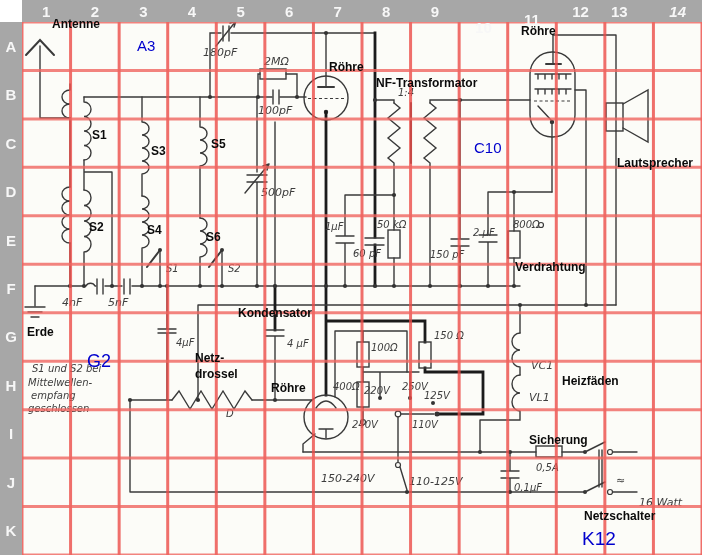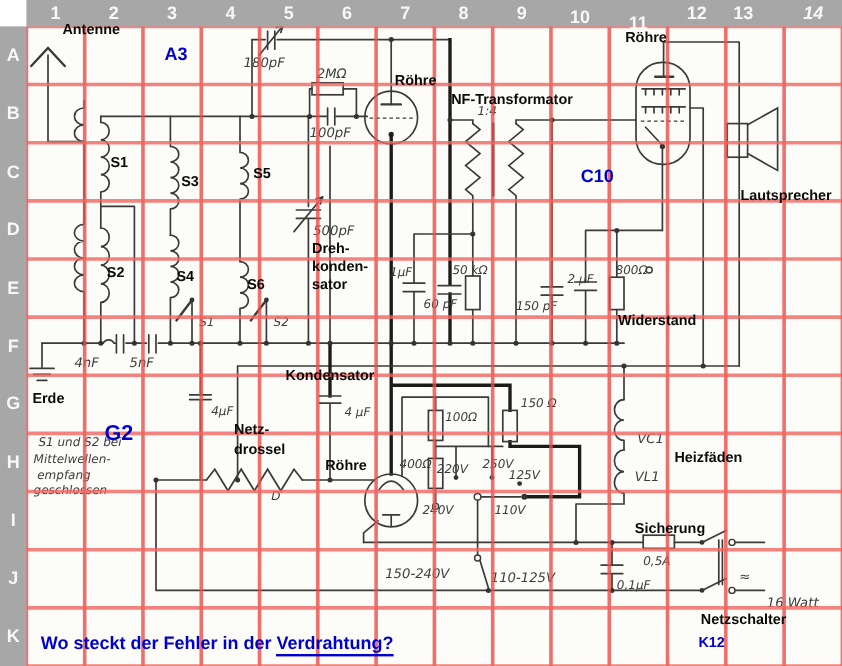--- a/index.html
+++ b/index.html
@@ -8,21 +8,21 @@
   .paper{position:absolute;left:22px;top:22px;width:680px;height:533px;background:#fcfcf8;z-index:1;}
   svg.sch{position:absolute;left:0;top:0;z-index:2;}
   svg.gridsvg{position:absolute;left:0;top:0;z-index:3;pointer-events:none;}
   .colstrip{position:absolute;left:0;top:0;width:702px;height:22px;background:#a7a7a7;z-index:4;}
   .rowstrip{position:absolute;left:0;top:0;width:22px;height:555px;background:#a7a7a7;z-index:4;}
   .corner{position:absolute;left:0;top:0;width:22px;height:22px;background:#ffffff;z-index:6;}
   .hc{position:absolute;display:flex;align-items:center;justify-content:center;
       color:#f7f7f7;font-weight:bold;font-size:15px;z-index:6;}
   .lbl{position:absolute;z-index:5;font-weight:bold;font-size:12px;color:#0a0a0a;
        line-height:15px;white-space:nowrap;}
-  .blue{position:absolute;z-index:5;font-weight:bold;color:#0000cd;white-space:nowrap;}
+  .blue{position:absolute;z-index:5;font-weight:normal;color:#0000cd;white-space:nowrap;}
   .q u{ text-decoration:none; border-bottom:2px solid #0000cd;}
   text.hw{font-family:"DejaVu Sans",sans-serif;font-style:italic;font-size:10px;fill:#3d3d3d;}
   text.hwb{font-family:"DejaVu Sans",sans-serif;font-style:italic;font-size:11px;fill:#3d3d3d;}
   .w{stroke:#3a3a3a;stroke-width:1.4;fill:none;stroke-linecap:round;}
   .w2{stroke:#3a3a3a;stroke-width:2;fill:none;stroke-linecap:round;}
   .thick{stroke:#1b1b1b;stroke-width:2.8;fill:none;stroke-linecap:square;}
   .dash{stroke:#3a3a3a;stroke-width:1.1;fill:none;stroke-dasharray:3,2.5;}
   .dot{fill:#333;}
   .oc{fill:none;stroke:#3a3a3a;stroke-width:1.2;}
 </style>
@@ -351,21 +351,21 @@
   <div id="col-headers">
       <div class="hc" style="left: 22px; top: 0px; width: 48.5714px; height: 22px;">1</div>
       <div class="hc" style="left: 70.5714px; top: 0px; width: 48.5714px; height: 22px;">2</div>
       <div class="hc" style="left: 119.143px; top: 0px; width: 48.5714px; height: 22px;">3</div>
       <div class="hc" style="left: 167.714px; top: 0px; width: 48.5714px; height: 22px;">4</div>
       <div class="hc" style="left: 216.286px; top: 0px; width: 48.5714px; height: 22px;">5</div>
       <div class="hc" style="left: 264.857px; top: 0px; width: 48.5714px; height: 22px;">6</div>
       <div class="hc" style="left: 313.429px; top: 0px; width: 48.5714px; height: 22px;">7</div>
       <div class="hc" style="left: 362px; top: 0px; width: 48.5714px; height: 22px;">8</div>
       <div class="hc" style="left: 410.571px; top: 0px; width: 48.5714px; height: 22px;">9</div>
-      <div class="hc" style="left: 459.143px; top: 0px; width: 48.5714px; height: 28px;">10</div>
+      <div class="hc" style="left: 459.143px; top: 13px; width: 48.5714px; height: 28px;">10</div>
       <div class="hc" style="left: 507.714px; top: 0px; width: 48.5714px; height: 38px;">11</div>
       <div class="hc" style="left: 556.286px; top: 0px; width: 48.5714px; height: 22px;">12</div>
       <div class="hc" style="left: 595px; top: 0px; width: 48.5714px; height: 22px;">13</div>
       <div class="hc" style="left: 653.429px; top: 0px; width: 48.5714px; height: 22px; font-style: italic;">14</div>
     </div>
   <div id="row-headers">
       <div class="hc" style="left: 0px; top: 22px; width: 22px; height: 48.4545px;">A</div>
       <div class="hc" style="left: 0px; top: 70.4545px; width: 22px; height: 48.4545px;">B</div>
       <div class="hc" style="left: 0px; top: 118.909px; width: 22px; height: 48.4545px;">C</div>
       <div class="hc" style="left: 0px; top: 167.364px; width: 22px; height: 48.4545px;">D</div>
@@ -382,35 +382,29 @@
   <div class="lbl" style="left:329px;top:60px">Röhre</div>
   <div class="lbl" style="left:376px;top:76px">NF-Transformator</div>
   <div class="lbl" style="left:521px;top:24px">Röhre</div>
   <div class="lbl" style="left:617px;top:156px">Lautsprecher</div>
   <div class="lbl" style="left:92px;top:128px">S1</div>
   <div class="lbl" style="left:151px;top:144px">S3</div>
   <div class="lbl" style="left:211px;top:137px">S5</div>
   <div class="lbl" style="left:89px;top:220px">S2</div>
   <div class="lbl" style="left:147px;top:223px">S4</div>
   <div class="lbl" style="left:206px;top:230px">S6</div>
-  <div class="lbl" style="left:260px;top:200px">
-    <div>Dreh-</div>
-    <div>konden-</div>
-    <div>sator</div>
-  </div>
   <div class="lbl" style="left:238px;top:306px">Kondensator</div>
   <div class="lbl" style="left:195px;top:350px;line-height:16px">
     <div>Netz-</div>
     <div>drossel</div>
   </div>
   <div class="lbl" style="left:271px;top:381px">Röhre</div>
-  <div class="lbl" style="left:515px;top:260px">Widerstand</div>
+  <div class="lbl" style="left:515px;top:260px">Verdrahtung</div>
   <div class="lbl" style="left:562px;top:374px">Heizfäden</div>
   <div class="lbl" style="left:529px;top:433px">Sicherung</div>
   <div class="lbl" style="left:584px;top:509px">Netzschalter</div>
   <div class="lbl" style="left:27px;top:325px">Erde</div>
 
   <div class="blue" style="left:137px;top:37px;font-size:15px">A3</div>
-  <div class="blue" style="left:484px;top:139px;font-size:15px">C10</div>
+  <div class="blue" style="left:474px;top:139px;font-size:15px">C10</div>
   <div class="blue" style="left:87px;top:351px;font-size:18px">G2</div>
-  <div class="blue" style="left:582px;top:528px;font-size:12px">K12</div>
-  <div class="blue q" style="left:34px;top:528px;font-size:15px"><span>Wo steckt der Fehler in der </span><u>Verdrahtung?</u></div>
+  <div class="blue" style="left:582px;top:528px;font-size:19px">K12</div>
 </div>
 
 </body></html>

